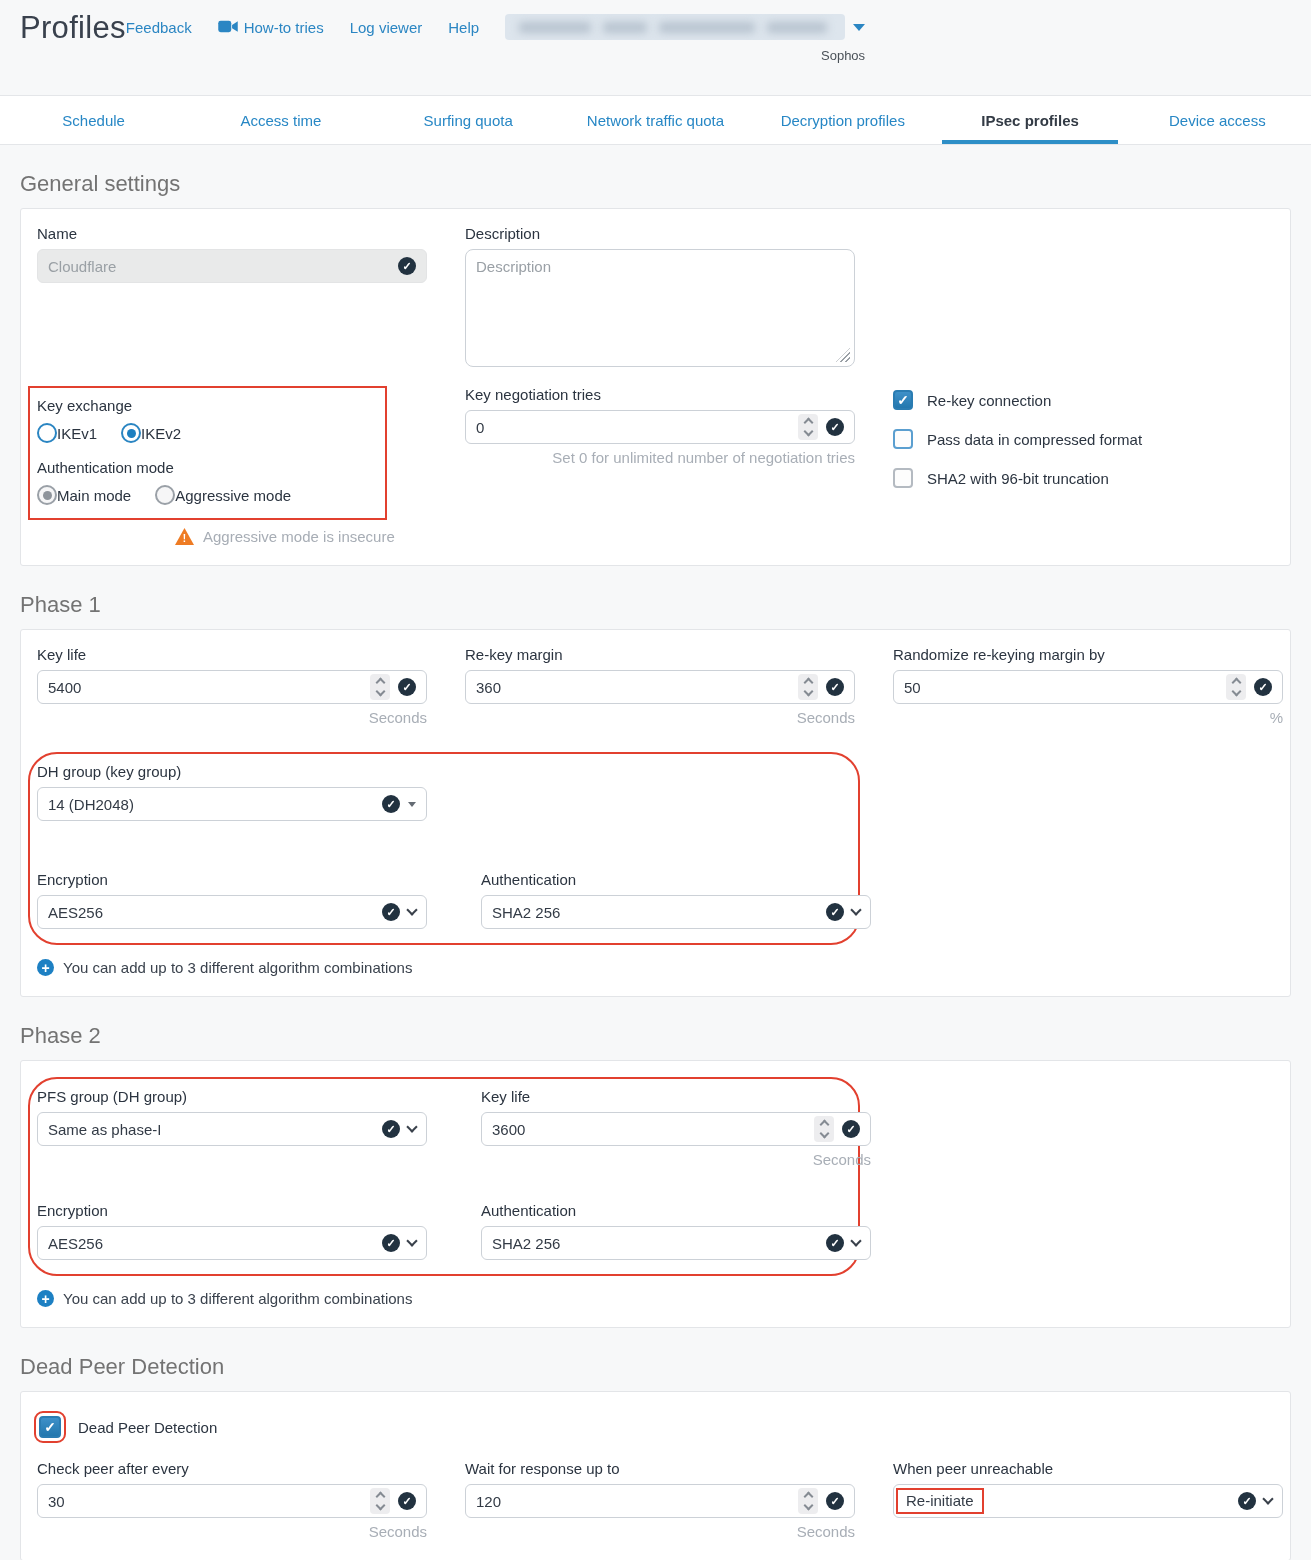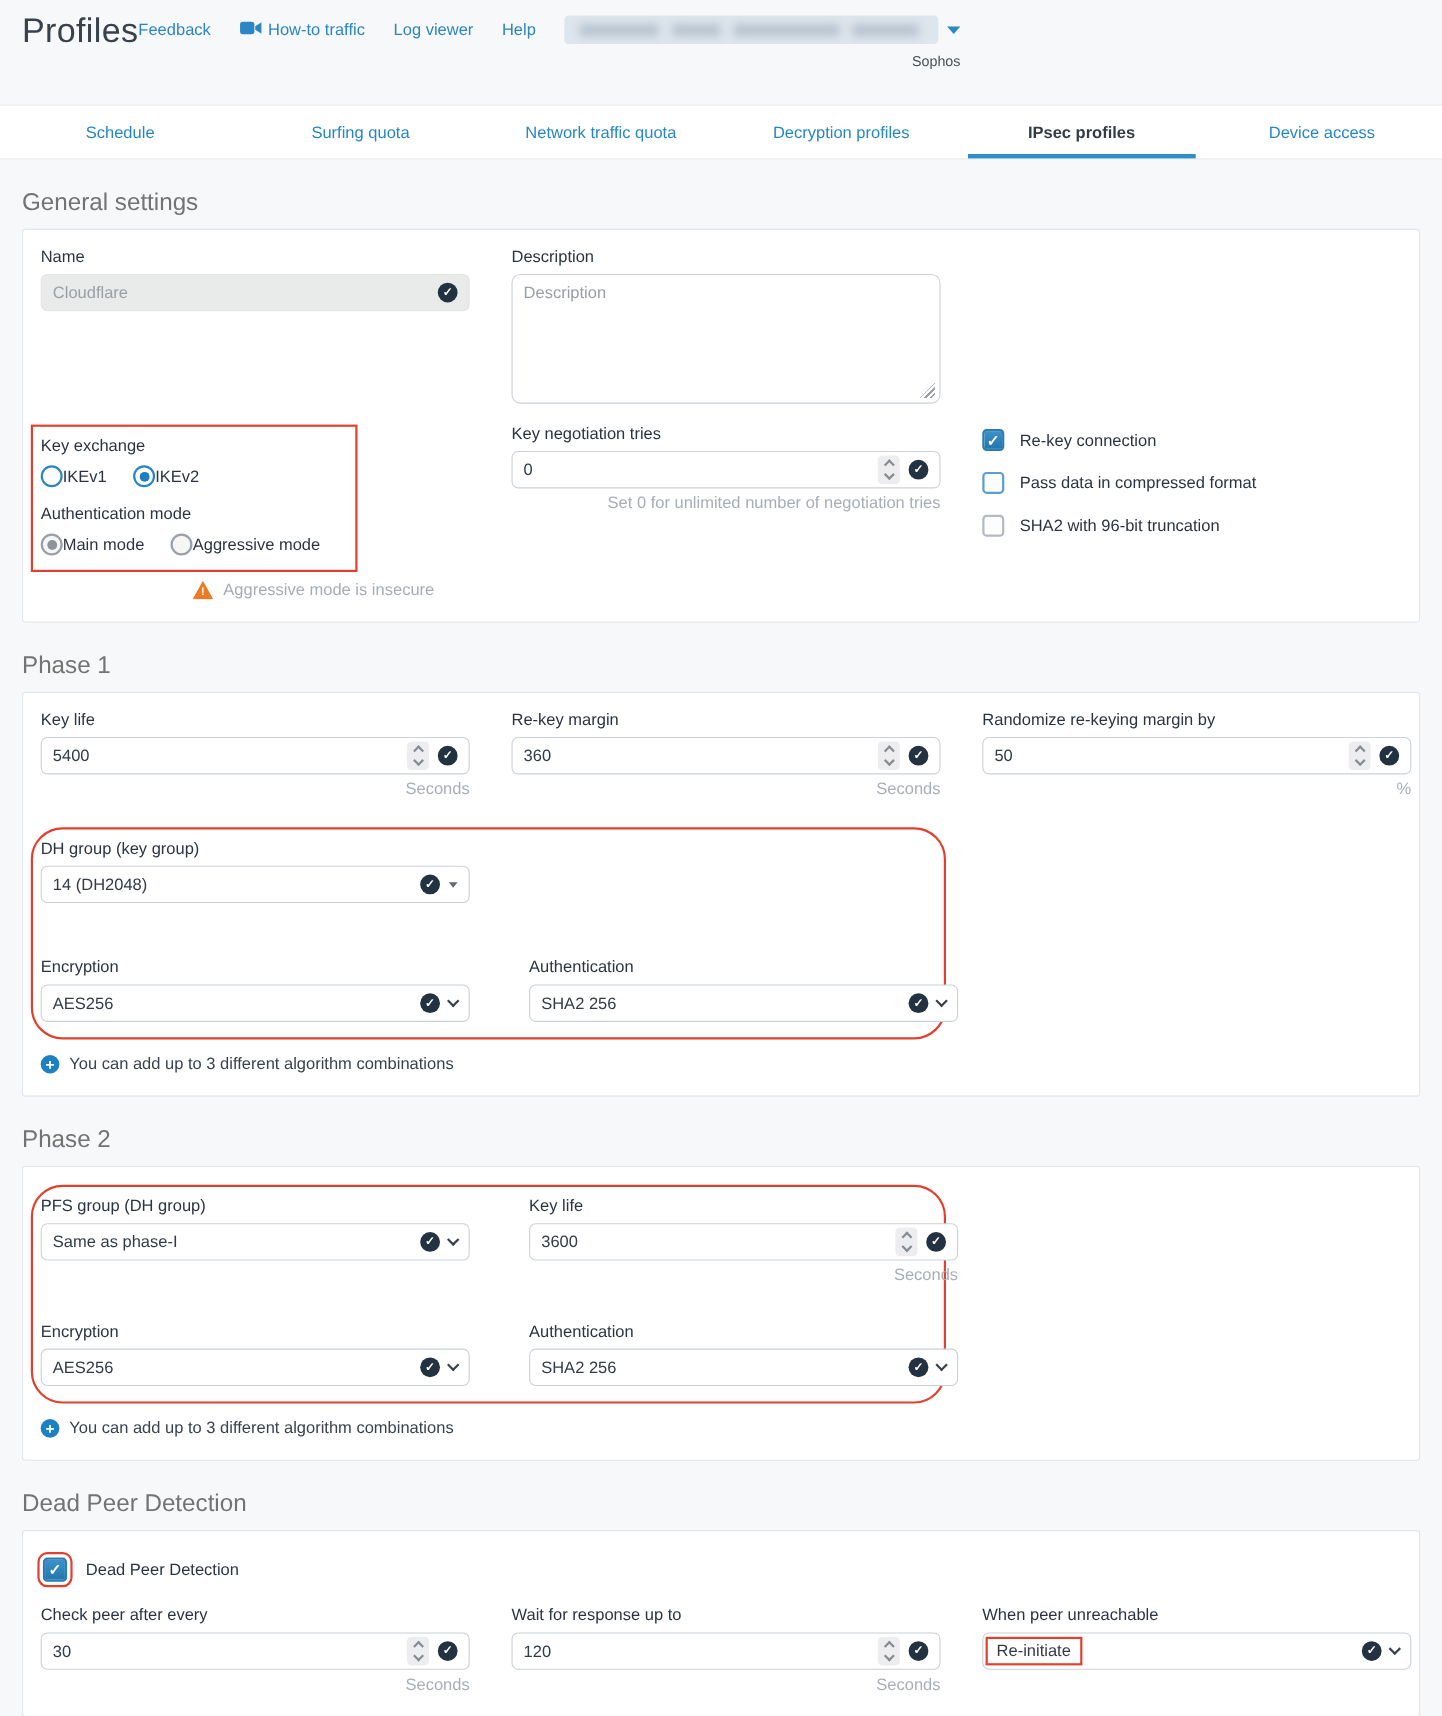--- a/index.html
+++ b/index.html
@@ -55,21 +55,21 @@
   .radio.gray.sel::after { background:#8e949b; }
   .opt-row { display:flex; align-items:center; margin-top:9px; }
   .opt-row .opt { display:flex; align-items:center; margin-right:24px; }
   .cb { width:20px; height:20px; min-width:20px; border-radius:4px; border:2px solid #b4bac1; background:#fdfdfd; display:flex; align-items:center; justify-content:center; cursor:pointer; color:#fff; font-size:14px; font-weight:bold; line-height:1; }
   .cb.blue { border-color:#5b9fd0; }
   .cb.checked { border-color:#2a7cb2; background:linear-gradient(#3e90c8,#2277ae); }
   .cb-row { display:flex; align-items:center; gap:14px; margin-bottom:19px; }
   .cb-row:last-child { margin-bottom:0; }
   
   .redbox { border:2px solid #e2402f; }
-  .redbox-ke { width:297px; margin-left:-9px; padding:9px 12px 13px 7px; }
+  .redbox-ke { width:359px; margin-left:-9px; padding:9px 12px 13px 7px; }
   .redbox-wide { width:832px; margin-left:-9px; padding:9px 9px 14px 7px;border-radius:29px; }
   .warn-row { display:flex; align-items:center; gap:9px; margin:8px 0 0 138px; color:#a7adb5; font-size:15px; }
   .warn-tri { width:19px; height:17px; min-width:19px; background:#ee7b23; clip-path:polygon(50% 0,0 100%,100% 100%); color:#fff; font-size:10px; font-weight:bold; display:flex; align-items:flex-end; justify-content:center; padding-bottom:1px; }
   .plus-note { display:flex; align-items:center; gap:9px; margin-top:14px; font-size:15px; color:#3a424d; }
   .plus-ic { width:17px; height:17px; min-width:17px; border-radius:50%; background:#1d80c3; color:#fff; font-size:14px; font-weight:bold; display:flex; align-items:center; justify-content:center; line-height:1; cursor:pointer; }
   .dpd-enable-row { display:flex; align-items:center; gap:17px; margin:8px 0 22px 2px; }
   .cb.big { width:22px; height:22px; min-width:22px; }
   .cb.red-outline { outline:2px solid #e2402f; outline-offset:3px; }
   .red-text { display:inline-block; border:2px solid #e2402f; padding:2px 8px 3px; margin-left:-8px; }
   .video-icon { display:inline-block; }
@@ -84,21 +84,21 @@
       <a class="hlink">
           <span>Feedback</span>
         </a>
       <a class="hlink">
         <span class="video-icon">
           <svg width="20" height="13" viewBox="0 0 24 16">
               <rect x="0" y="1" width="16" height="14" rx="3" fill="#2b86c3"></rect>
               <polygon points="17,6 24,1.5 24,14.5 17,10" fill="#2b86c3"></polygon>
             </svg>
         </span>
-        <span>How-to traffic</span>
+        <span>How-to tries</span>
       </a>
       <a class="hlink">
           <span>Log viewer</span>
         </a>
       <a class="hlink">
           <span>Help</span>
         </a>
       <div style="display:flex; align-items:center;">
         <div class="account-pill">
           <span class="blob" style="width:72px"></span>
@@ -108,20 +108,21 @@
         </div>
         <span class="blue-caret"></span>
       </div>
     </div>
     <div class="brand">Sophos</div>
   </div>
 </div>
 
 <div class="tabs">
   <div class="tab">Schedule</div>
+  <div class="tab">Access time</div>
   <div class="tab">Surfing quota</div>
   <div class="tab">Network traffic quota</div>
   <div class="tab">Decryption profiles</div>
   <div class="tab active">IPsec profiles</div>
   <div class="tab">Device access</div>
 </div>
 
 <div class="content">
 
   <div class="section-h">General settings</div>

